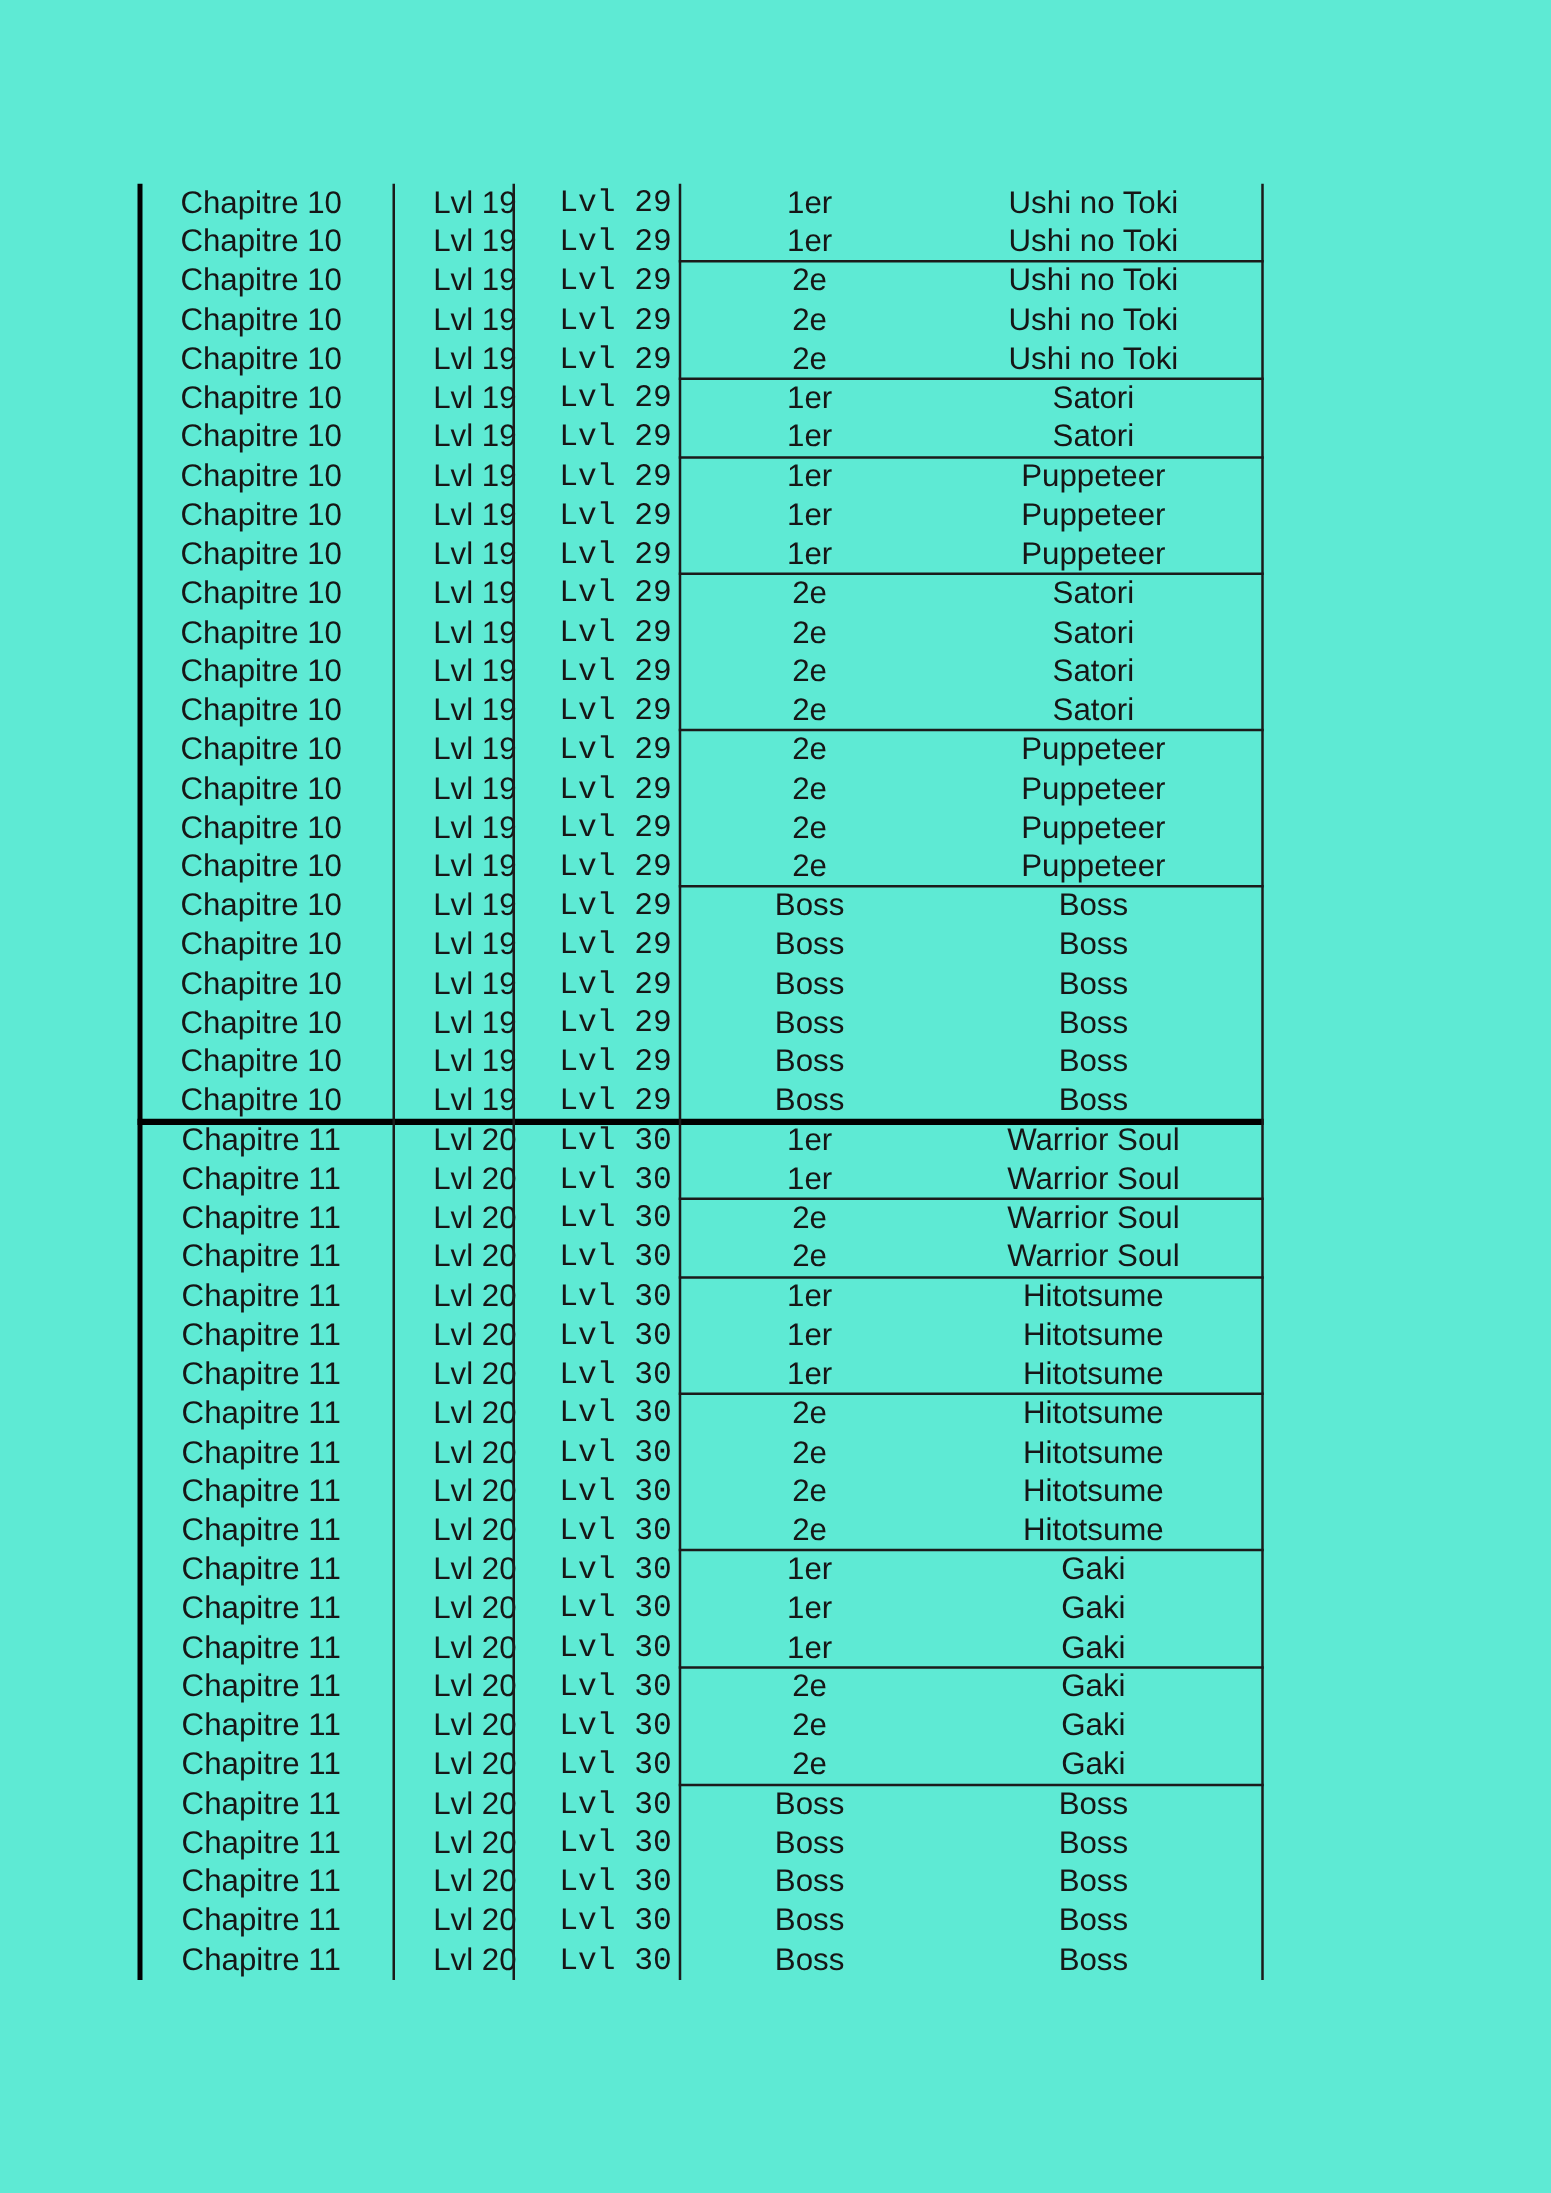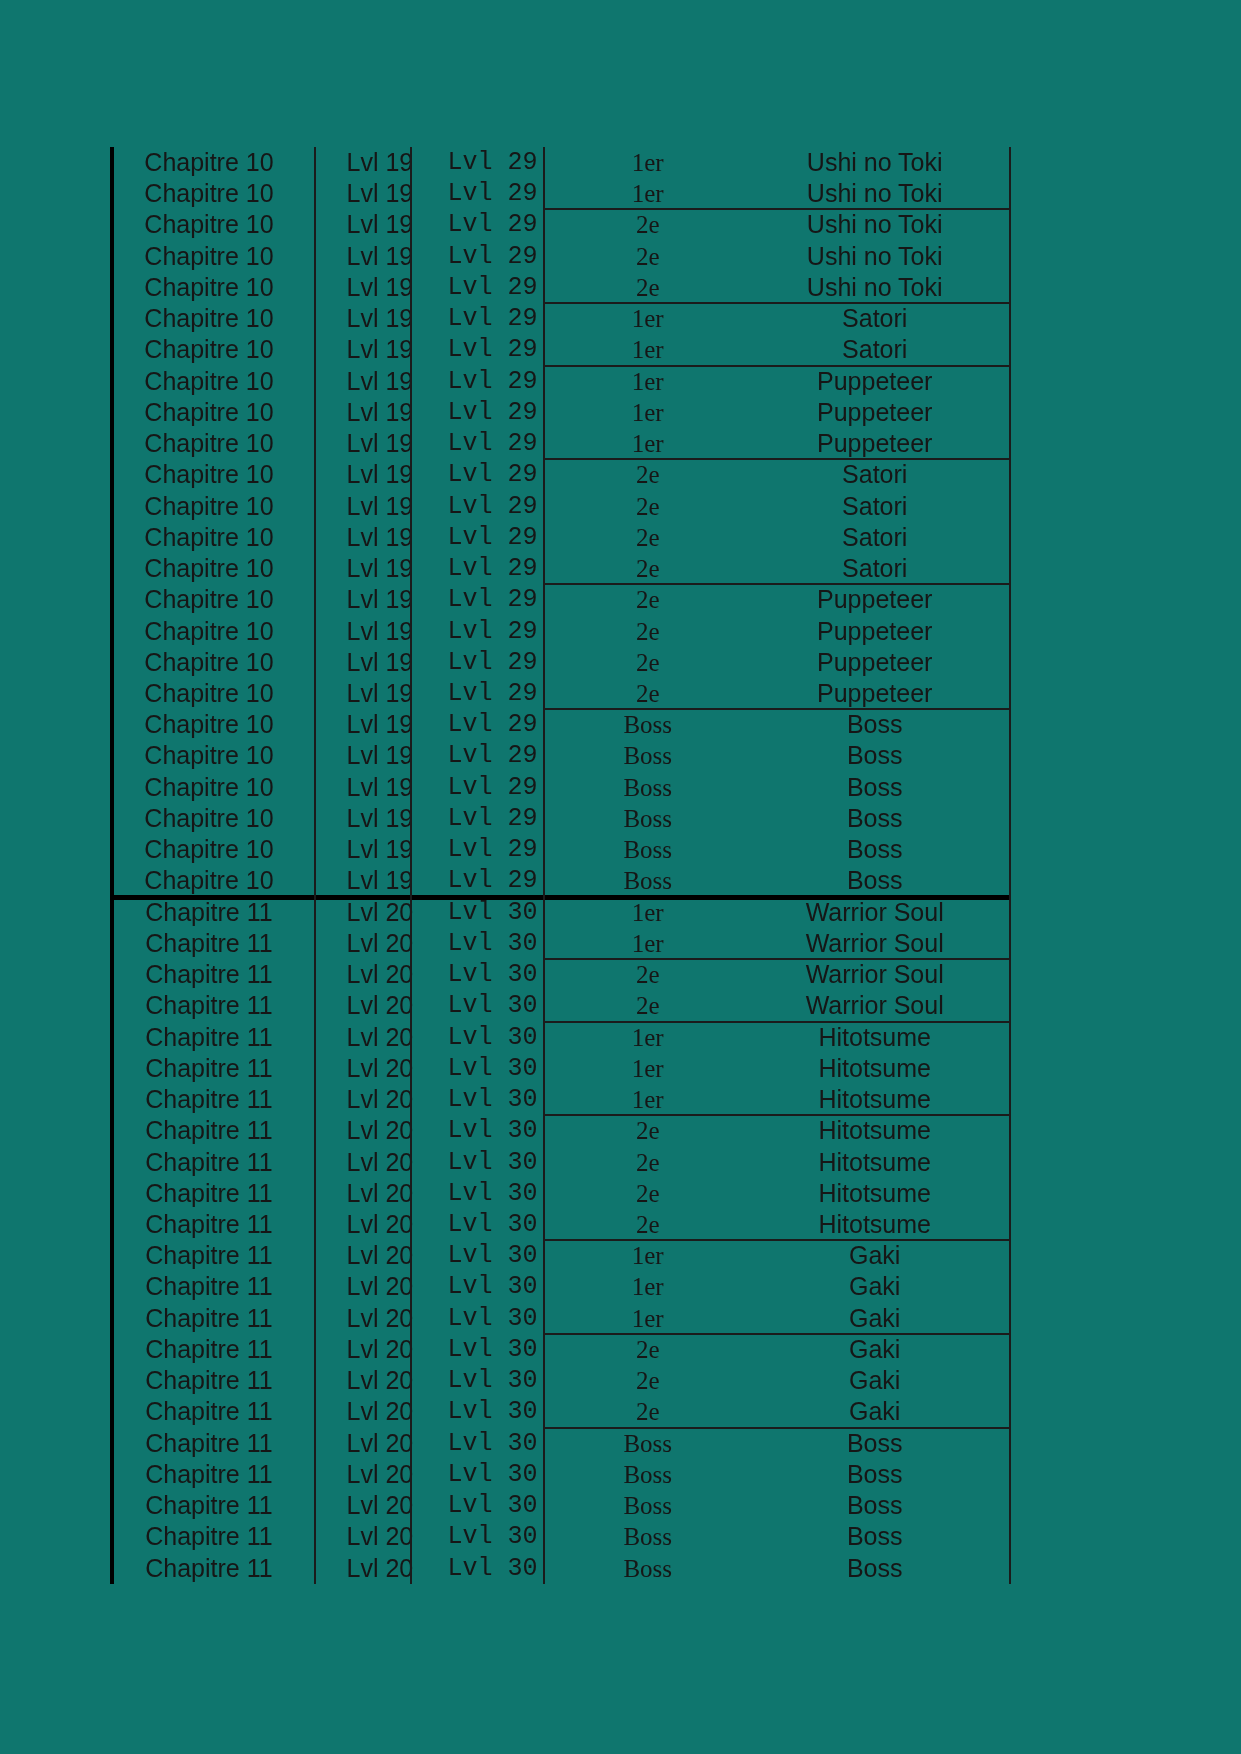--- a/index.html
+++ b/index.html
@@ -1,20 +1,20 @@
 <!DOCTYPE html>
 <html><head>
 <meta charset="utf-8">
 <style>
   html, body { margin: 0; padding: 0; }
   .page {
     position: relative;
     width: 1241px;
     height: 1754px;
-    background: #0f766e;
+    background: #5eead4;
     font-family: "Liberation Sans", sans-serif;
     color: #161616;
     overflow: hidden;
   }
   .table {
     position: absolute;
     left: 110px;
     top: 147px;
     width: 901px;
     height: 1437px;
@@ -24,21 +24,21 @@
     position: relative;
     display: flex;
     height: 31.24px;
     line-height: 31.24px;
     font-size: 25px;
   }
   .cell { text-align: center; white-space: nowrap; overflow: visible; }
   .c1 { width: 204px; }
   .c2 { width: 99px; padding-left: 24px; }
   .c3 { width: 133px; font-family: Liberation Mono, monospace; }
-  .c4 { width: 187px; font-family: Liberation Serif, serif; }
+  .c4 { width: 187px; }
   .c5 { width: 281px; }
   .sep { position: absolute; z-index: 2; }
   .sep-thin  { left: 433px; width: 468px; height: 2px; top: -1px; background: #1b1b1b; }
   .sep-thick { left: 0; width: 901px; height: 5px; top: -2px; background: #000000; }
   .vline { position: absolute; top: 0; height: 100%; background: #1b1b1b; z-index: 3; }
   .v-bar { left: 0; width: 4px; background: #000000; }
   .v-1 { left: 204px; width: 2px; }
   .v-2 { left: 300px; width: 2px; }
   .v-3 { left: 433px; width: 2px; }
   .v-4 { left: 899px; width: 2px; }

